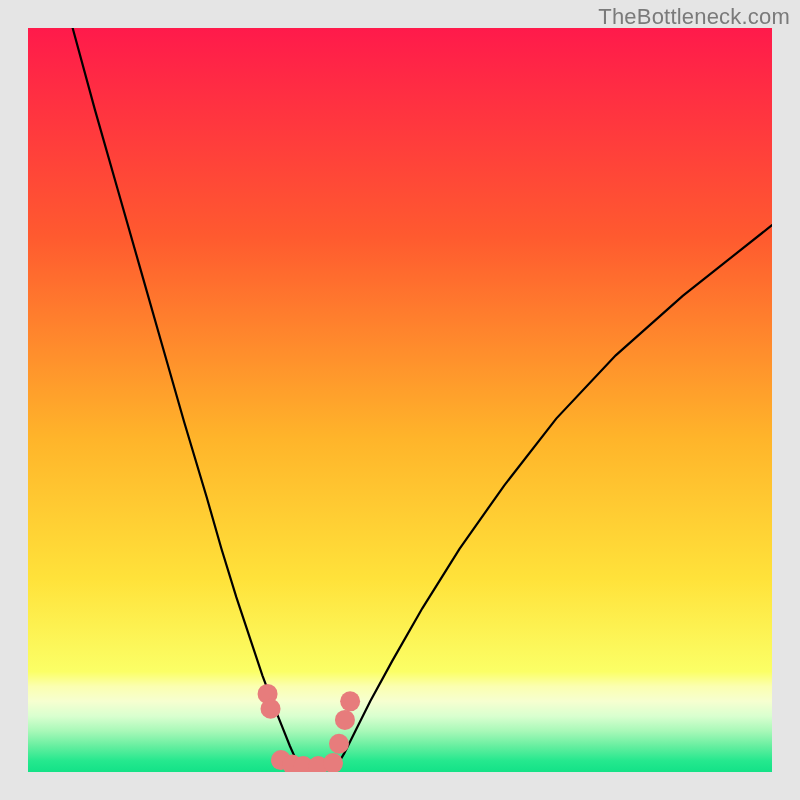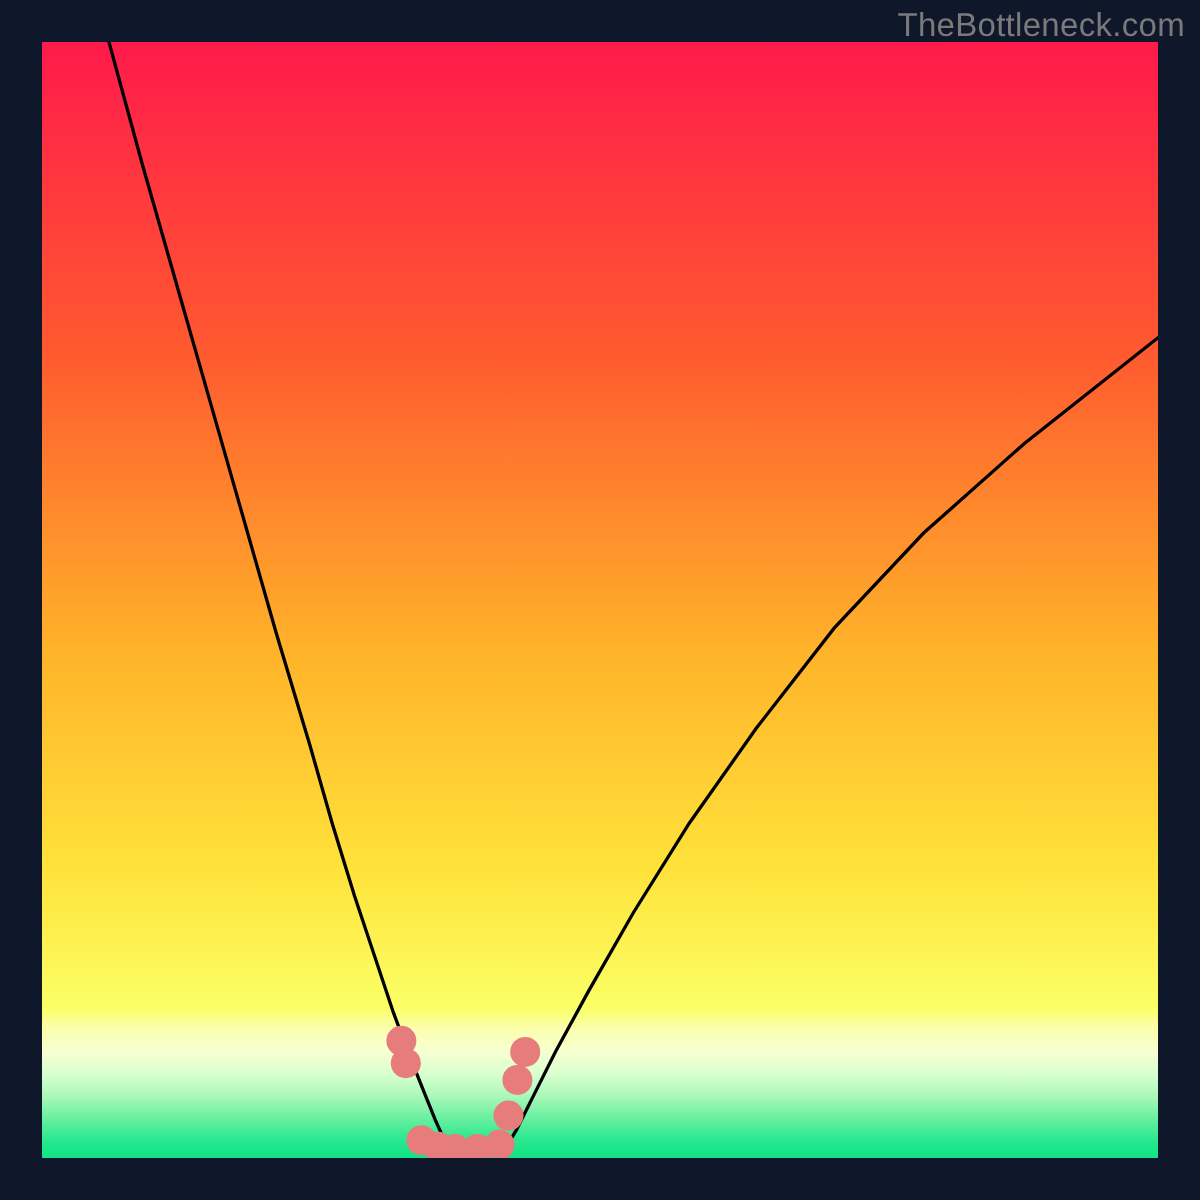--- a/index.html
+++ b/index.html
@@ -7,21 +7,21 @@
     padding: 0;
     width: 800px;
     height: 800px;
     overflow: hidden;
     background: #000;
     font-family: Arial, Helvetica, sans-serif;
   }
   .frame {
     position: absolute;
     inset: 0;
-    background: #0f172a;
+    background: #e5e5e5;
   }
   .plot {
     position: absolute;
     left: 28px;
     top: 28px;
     width: 744px;
     height: 744px;
   }
   .watermark {
     position: absolute;

